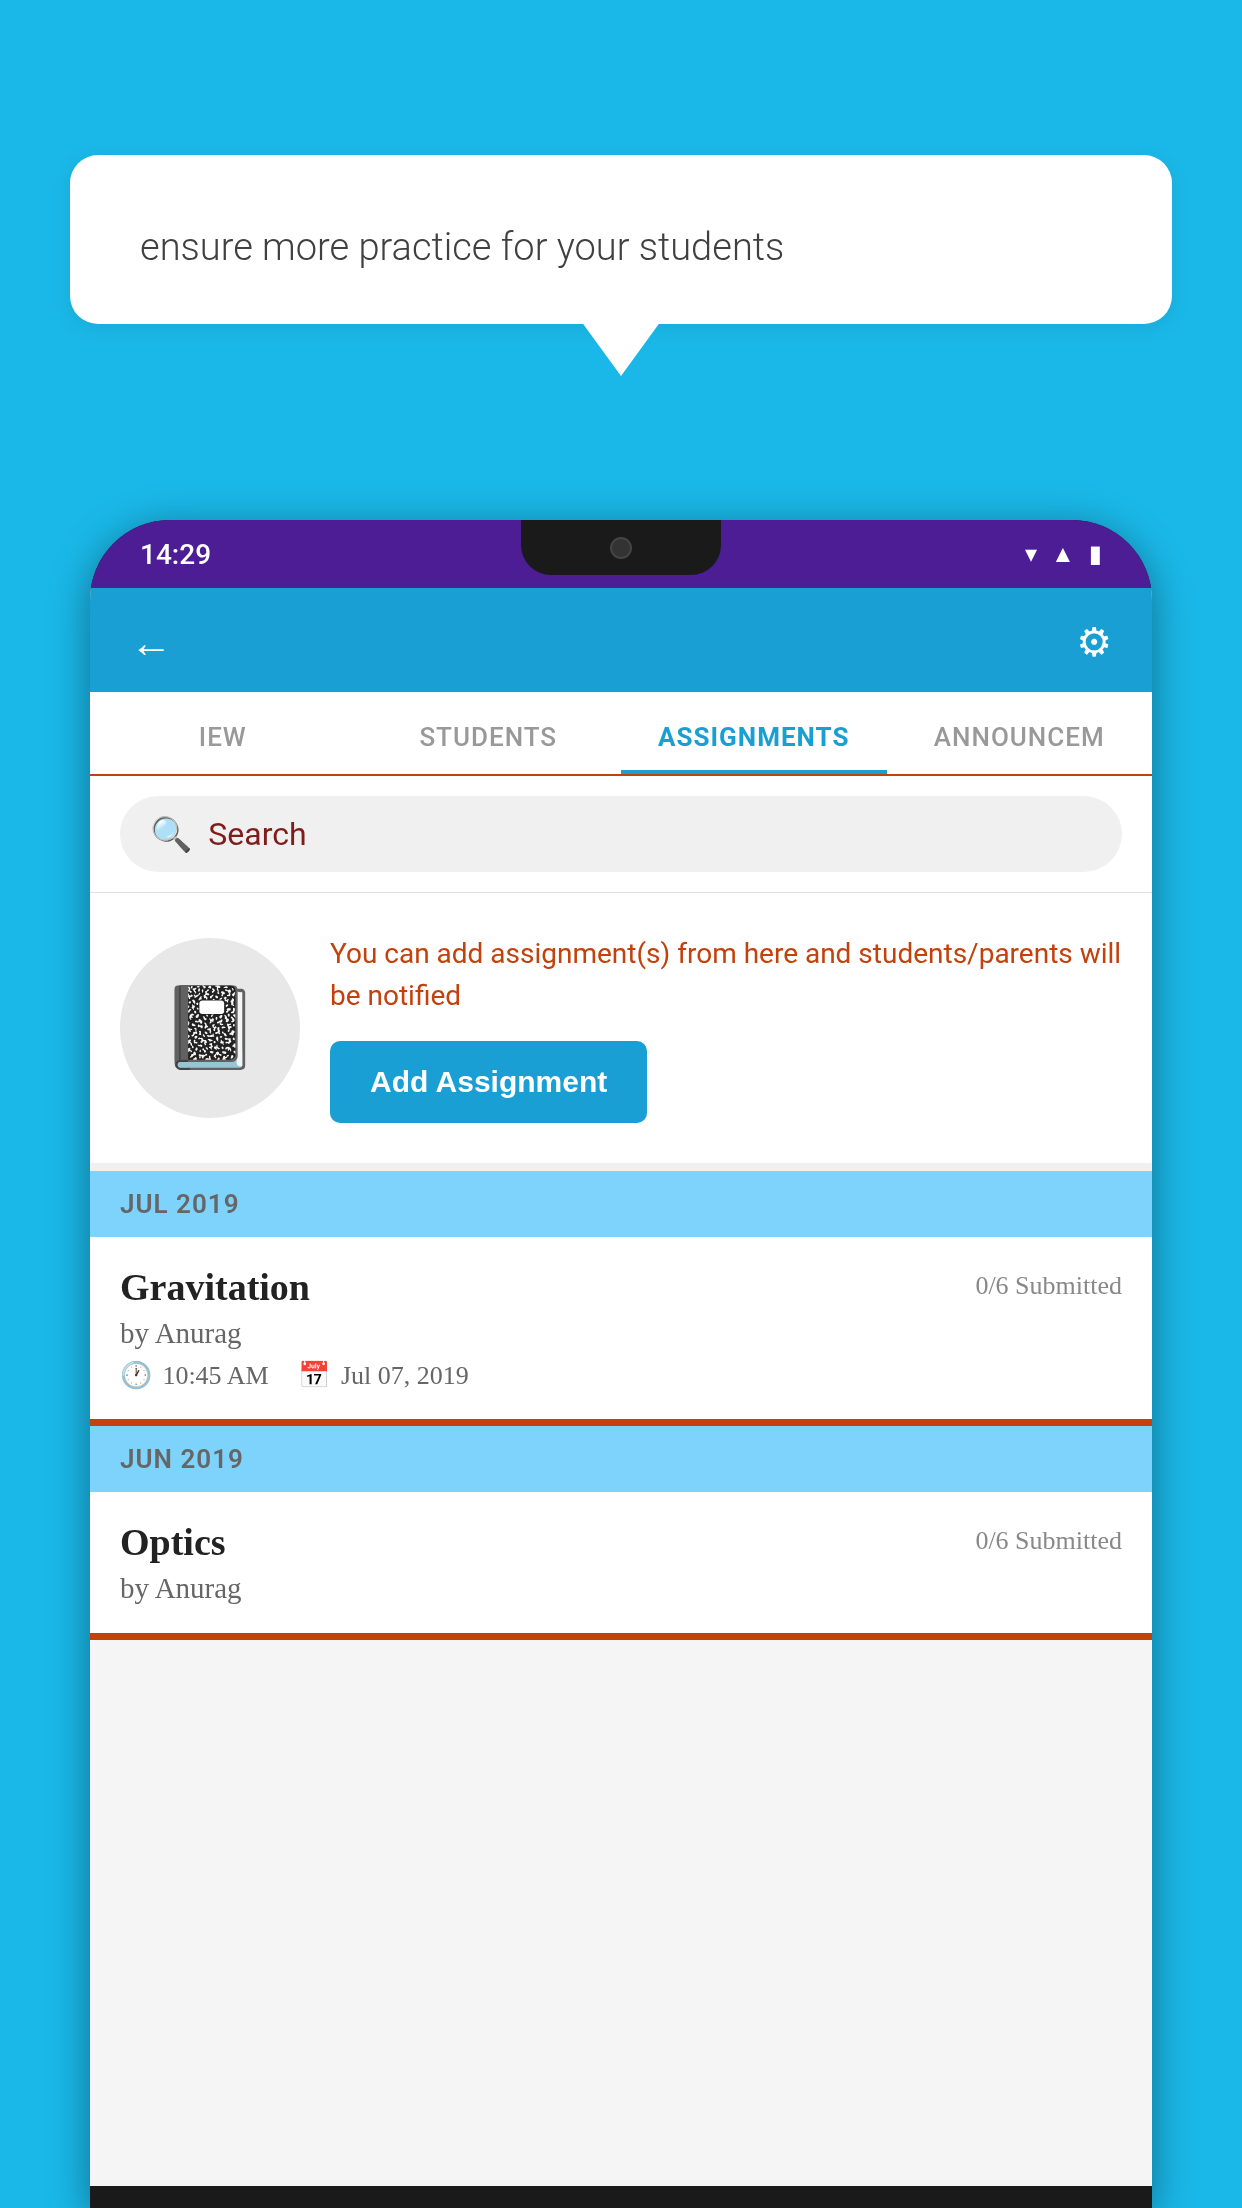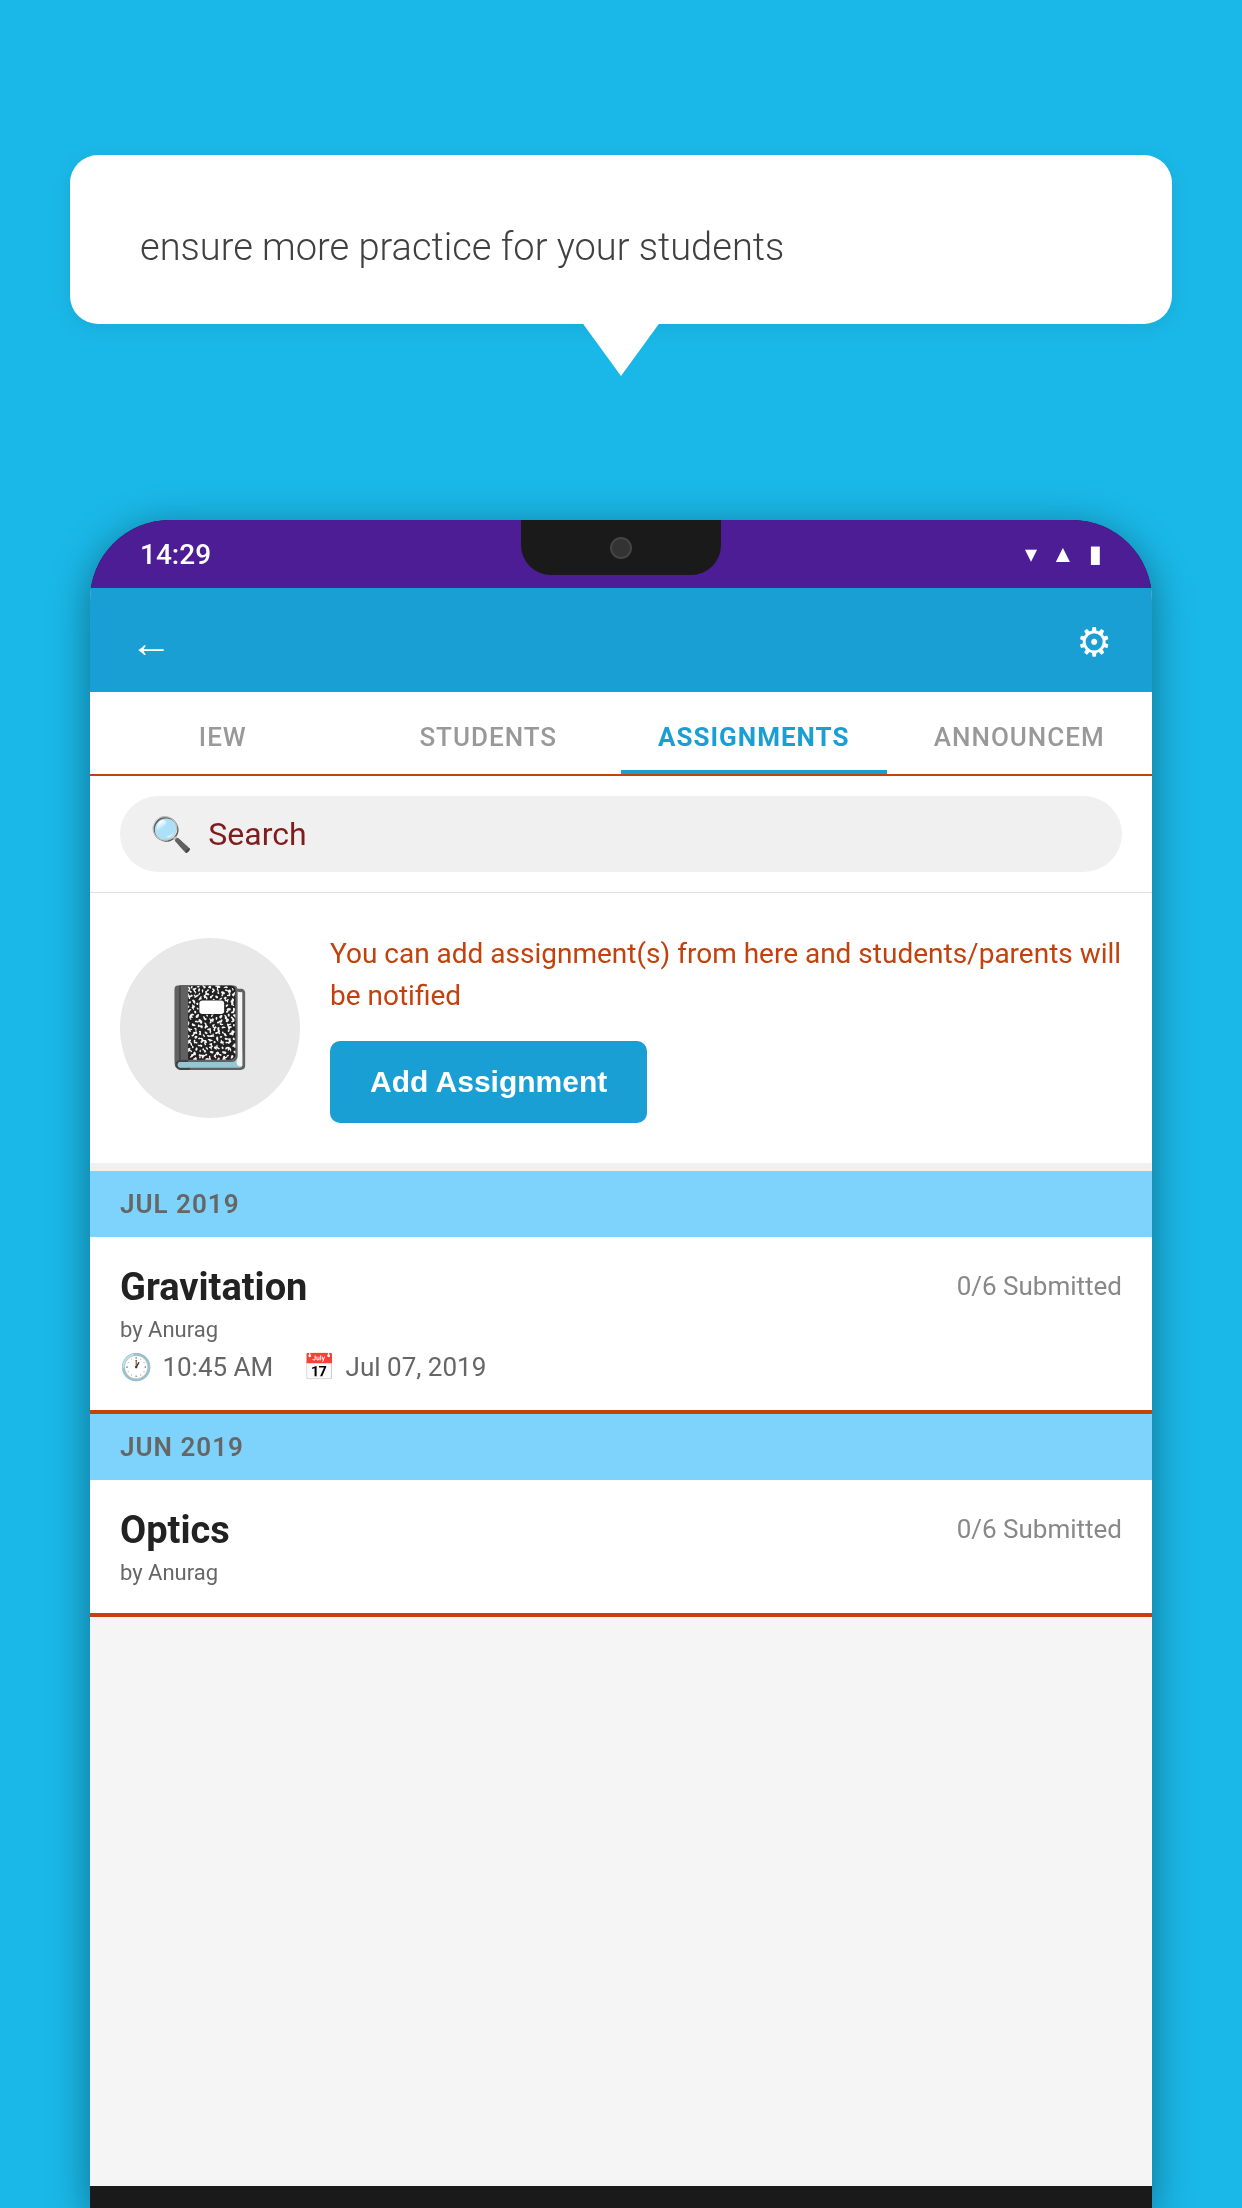--- a/index.html
+++ b/index.html
@@ -260,21 +260,22 @@
       font-size: 26px;
       color: #666;
       font-weight: 600;
       letter-spacing: 1px;
     }
 
     
     .assignment-item {
       background: white;
       padding: 28px 30px;
-      border-bottom: 4px solid #c2410c;
+      border-bottom: 7px solid #c2410c;
+      font-family: Liberation Serif, serif;
     }
     .assignment-row-top {
       display: flex;
       justify-content: space-between;
       align-items: flex-start;
       margin-bottom: 8px;
     }
     .assignment-name {
       font-size: 38px;
       font-weight: 700;
@@ -286,21 +287,21 @@
       font-weight: 400;
       margin-top: 6px;
     }
     .assignment-meta {
       display: flex;
       align-items: center;
       gap: 6px;
       margin-top: 6px;
     }
     .assignment-author {
-      font-size: 22px;
+      font-size: 29px;
       color: #666;
     }
     .assignment-details {
       display: flex;
       align-items: center;
       gap: 30px;
       margin-top: 10px;
     }
     .assignment-time, .assignment-date {
       display: flex;

